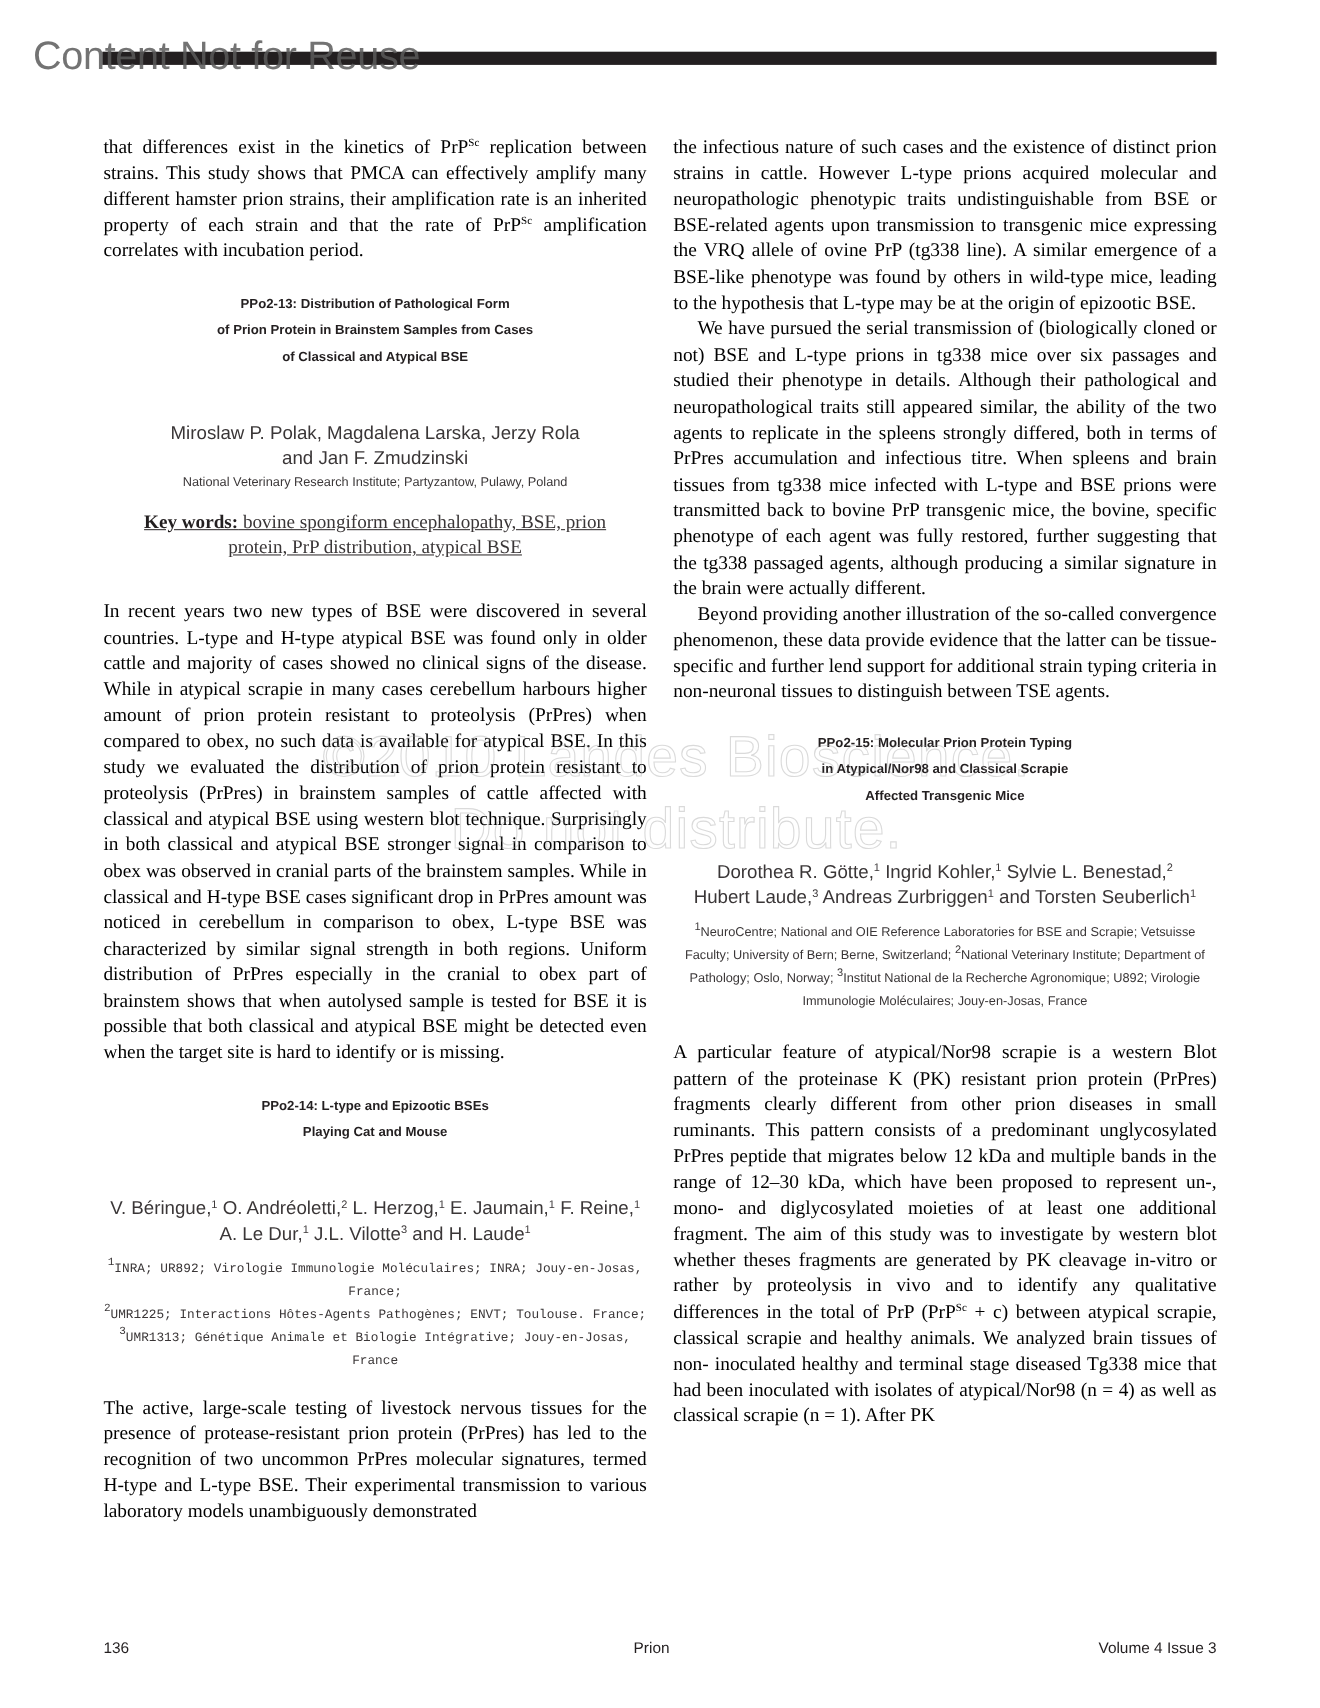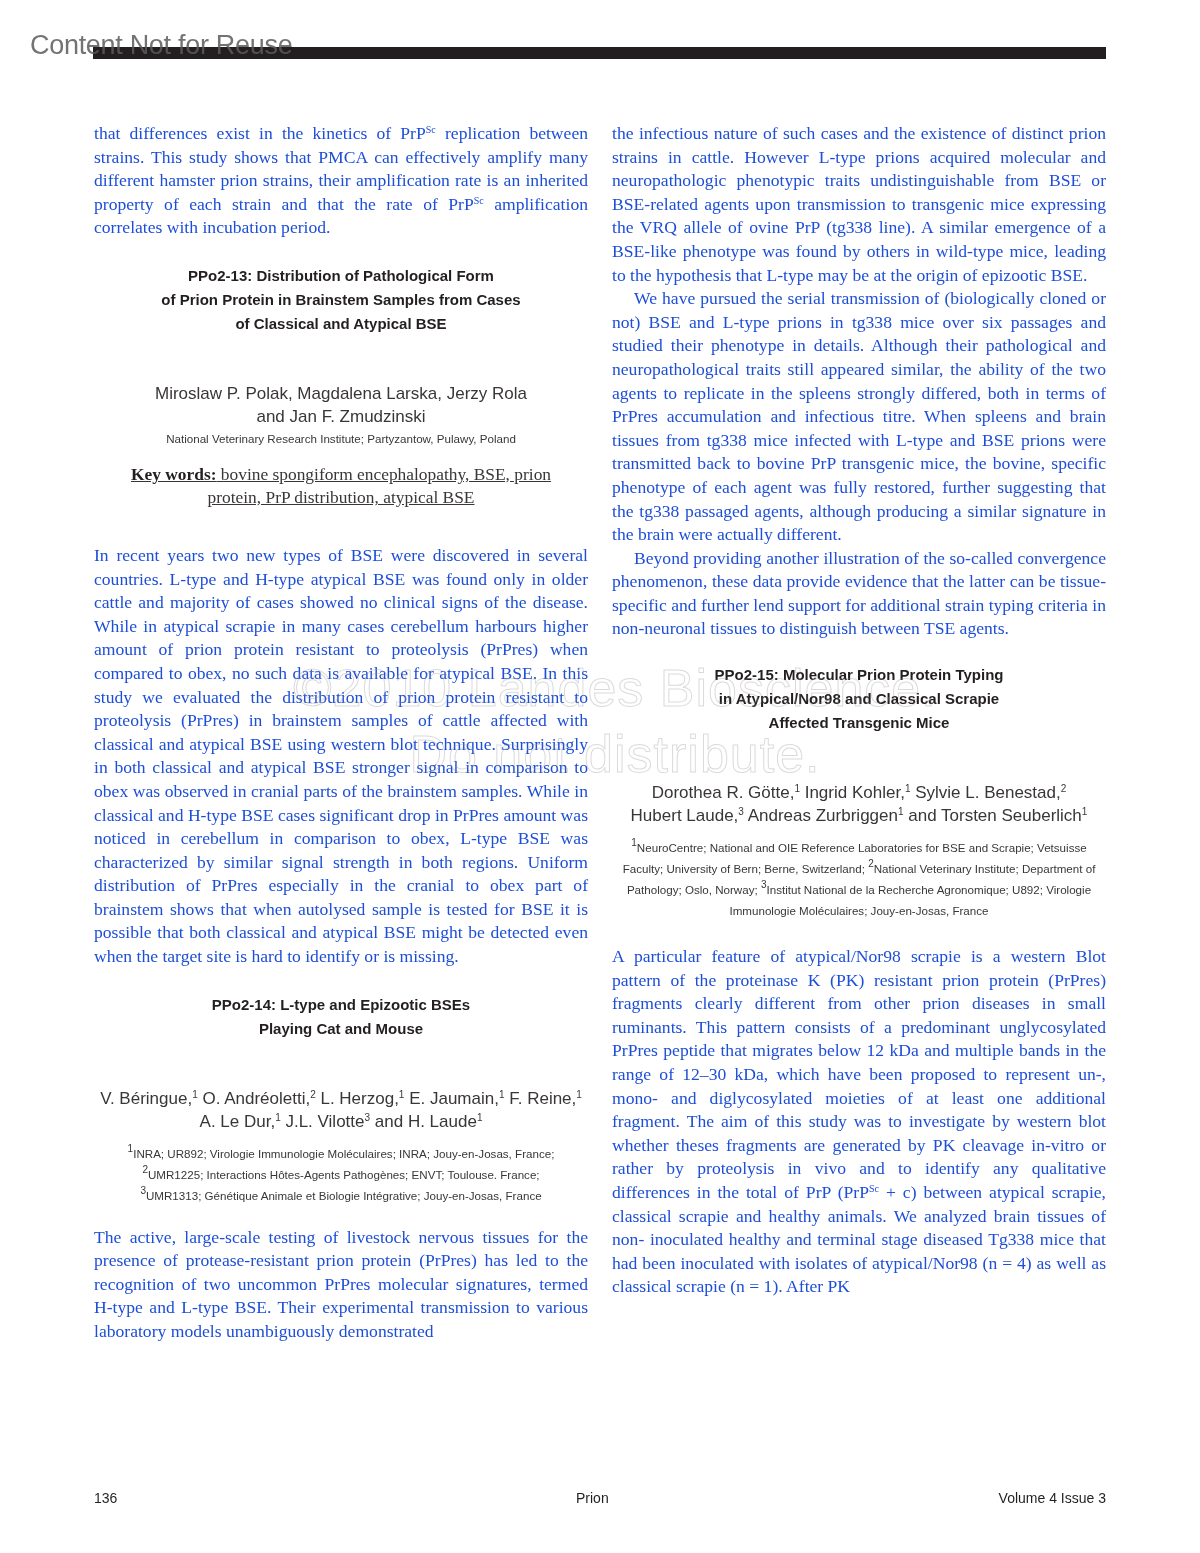--- a/index.html
+++ b/index.html
@@ -1,31 +1,31 @@
 <!DOCTYPE html>
 <html><head>
 <meta charset="utf-8">
 <style>
   html, body { margin: 0; padding: 0; background: #ffffff; }
   body { width: 1200px; height: 1553px; position: relative; overflow: hidden; color: #231f20; }
   .serif { font-family: "Liberation Serif", "DejaVu Serif", serif; }
   .sans { font-family: "Liberation Sans", "DejaVu Sans", sans-serif; }
 
   #topbar { position: absolute; left: 93px; top: 47px; width: 1013px; height: 12px; background: #231f20; }
-  #reuse-mark { position: absolute; left: 30px; top: 30px; font-size: 27px; color: rgba(90,90,90,0.85); letter-spacing: -0.3px; }
+  #reuse-mark { position: absolute; left: 30px; top: 30px; font-size: 36px; color: rgba(90,90,90,0.85); letter-spacing: -0.3px; }
 
   .col { position: absolute; top: 122px; width: 494px; }
   #col-left { left: 94px; }
   #col-right { left: 612px; }
 
-  .body-text { font-size: 17.6px; line-height: 23.6px; text-align: justify; color: #1d4ed8; margin: 0; hyphens: manual; }
+  .body-text { font-size: 17.6px; line-height: 23.6px; text-align: justify; color: #000000; margin: 0; hyphens: manual; }
   .indent { text-indent: 22px; }
   sup.s { font-size: 10px; vertical-align: 6px; line-height: 0; }
 
-  .abs-title { font-size: 15px; font-weight: bold; line-height: 24px; text-align: center; color: #231f20; margin: 0; }
+  .abs-title { font-size: 12px; font-weight: bold; line-height: 24px; text-align: center; color: #231f20; margin: 0; }
   .authors { font-size: 17px; line-height: 23px; text-align: center; color: #3a3637; margin: 0; }
   .affil { font-size: 11.6px; line-height: 21px; text-align: center; color: #3a3637; margin: 0; }
   .keywords { font-size: 17.4px; line-height: 23.5px; text-align: center; color: #3a3637; margin: 0; }
   .keywords b { color: #231f20; }
 
   #footer { position: absolute; left: 94px; top: 1490px; width: 1012px; font-size: 14px; color: #231f20; }
   #footer span { position: absolute; top: 0; }
 
   #watermark { position: absolute; left: 225px; top: 655px; width: 780px; text-align: center; pointer-events: none;
     color: rgba(255,255,255,0.0); -webkit-text-stroke: 1px rgba(150,150,150,0.35); font-size: 52px; line-height: 66px; letter-spacing: 1px; }
@@ -59,21 +59,21 @@
 
   <div style="margin-top:24px;">
     <p class="abs-title sans">
       <span>PPo2-14: L-type and Epizootic BSEs</span><br>
       <span>Playing Cat and Mouse</span>
     </p>
     <p class="authors sans" style="margin-top:46px;">
       <span><span>V. Béringue,</span><sup class="s">1</sup></span><span><span> O. Andréoletti,</span><sup class="s">2</sup></span><span><span> L. Herzog,</span><sup class="s">1</sup></span><span><span> E. Jaumain,</span><sup class="s">1</sup></span><span><span> F. Reine,</span><sup class="s">1</sup></span><br>
       <span><span>A. Le Dur,</span><sup class="s">1</sup></span><span><span> J.L. Vilotte</span><sup class="s">3</sup></span><span><span> and H. Laude</span><sup class="s">1</sup></span>
     </p>
-    <p class="affil sans" style="margin-top:10px;">
+    <p class="affil sans" style="margin-top:10px;font-family:Liberation Mono, monospace;">
       <sup class="s">1</sup><span>INRA; UR892; Virologie Immunologie Moléculaires; INRA; Jouy-en-Josas, France;</span><br>
       <sup class="s">2</sup><span>UMR1225; Interactions Hôtes-Agents Pathogènes; ENVT; Toulouse. France;</span><br>
       <sup class="s">3</sup><span>UMR1313; Génétique Animale et Biologie Intégrative; Jouy-en-Josas, France</span>
     </p>
     <p class="body-text serif" style="margin-top:20px;">The active, large-scale testing of livestock nervous tissues for the presence of protease-resistant prion protein (PrPres) has led to the recognition of two uncommon PrPres molecular signatures, termed H-type and L-type BSE. Their experimental transmis­sion to various laboratory models unambiguously demonstrated</p>
   </div>
 </div>
 
 <div id="col-right" class="col">
   <div>

